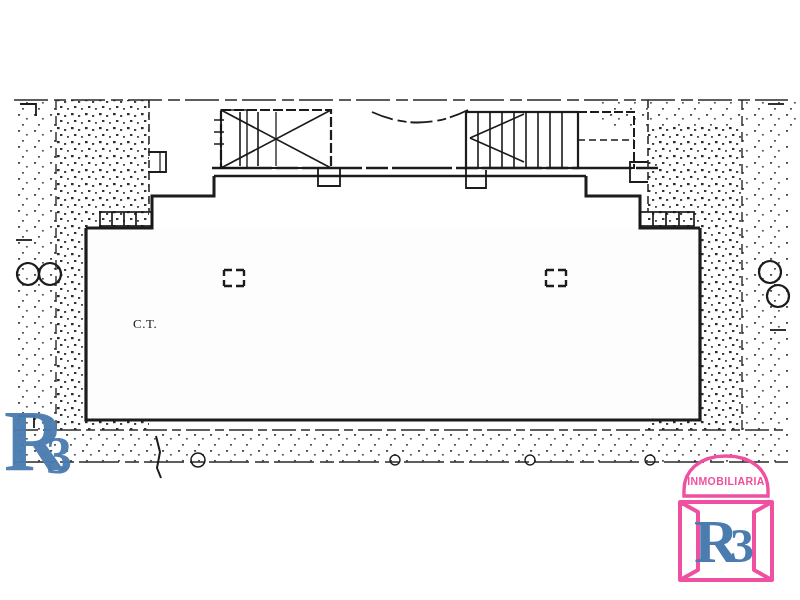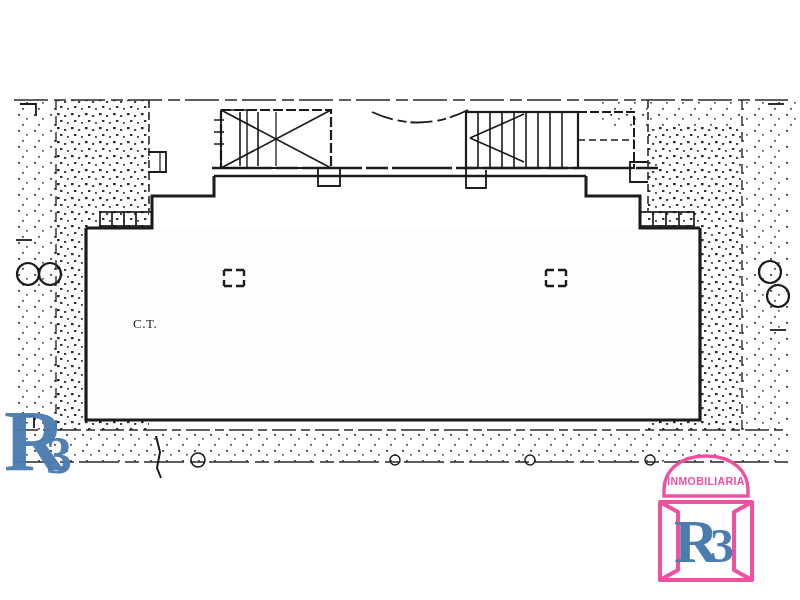--- a/index.html
+++ b/index.html
@@ -24,21 +24,21 @@
   }
   #watermark .wm-3{
     position:absolute;left:42px;top:32px;
     font-family:"Liberation Serif", serif;
     font-size:52px;font-weight:700;line-height:52px;
     color:#4a7cb0;opacity:.96;
   }
 
   
   #logo{
-    position:absolute;left:652px;top:452px;width:108px;height:140px;
+    position:absolute;left:672px;top:452px;width:108px;height:140px;
   }
   #logo svg{display:block;}
   .logo-word{
     font-family:"Liberation Sans", sans-serif;
     font-size:10.5px;font-weight:700;letter-spacing:.4px;
     fill:#f050a0;
   }
   .logo-r3{
     font-family:"Liberation Serif", serif;
     font-size:62px;font-weight:700;

